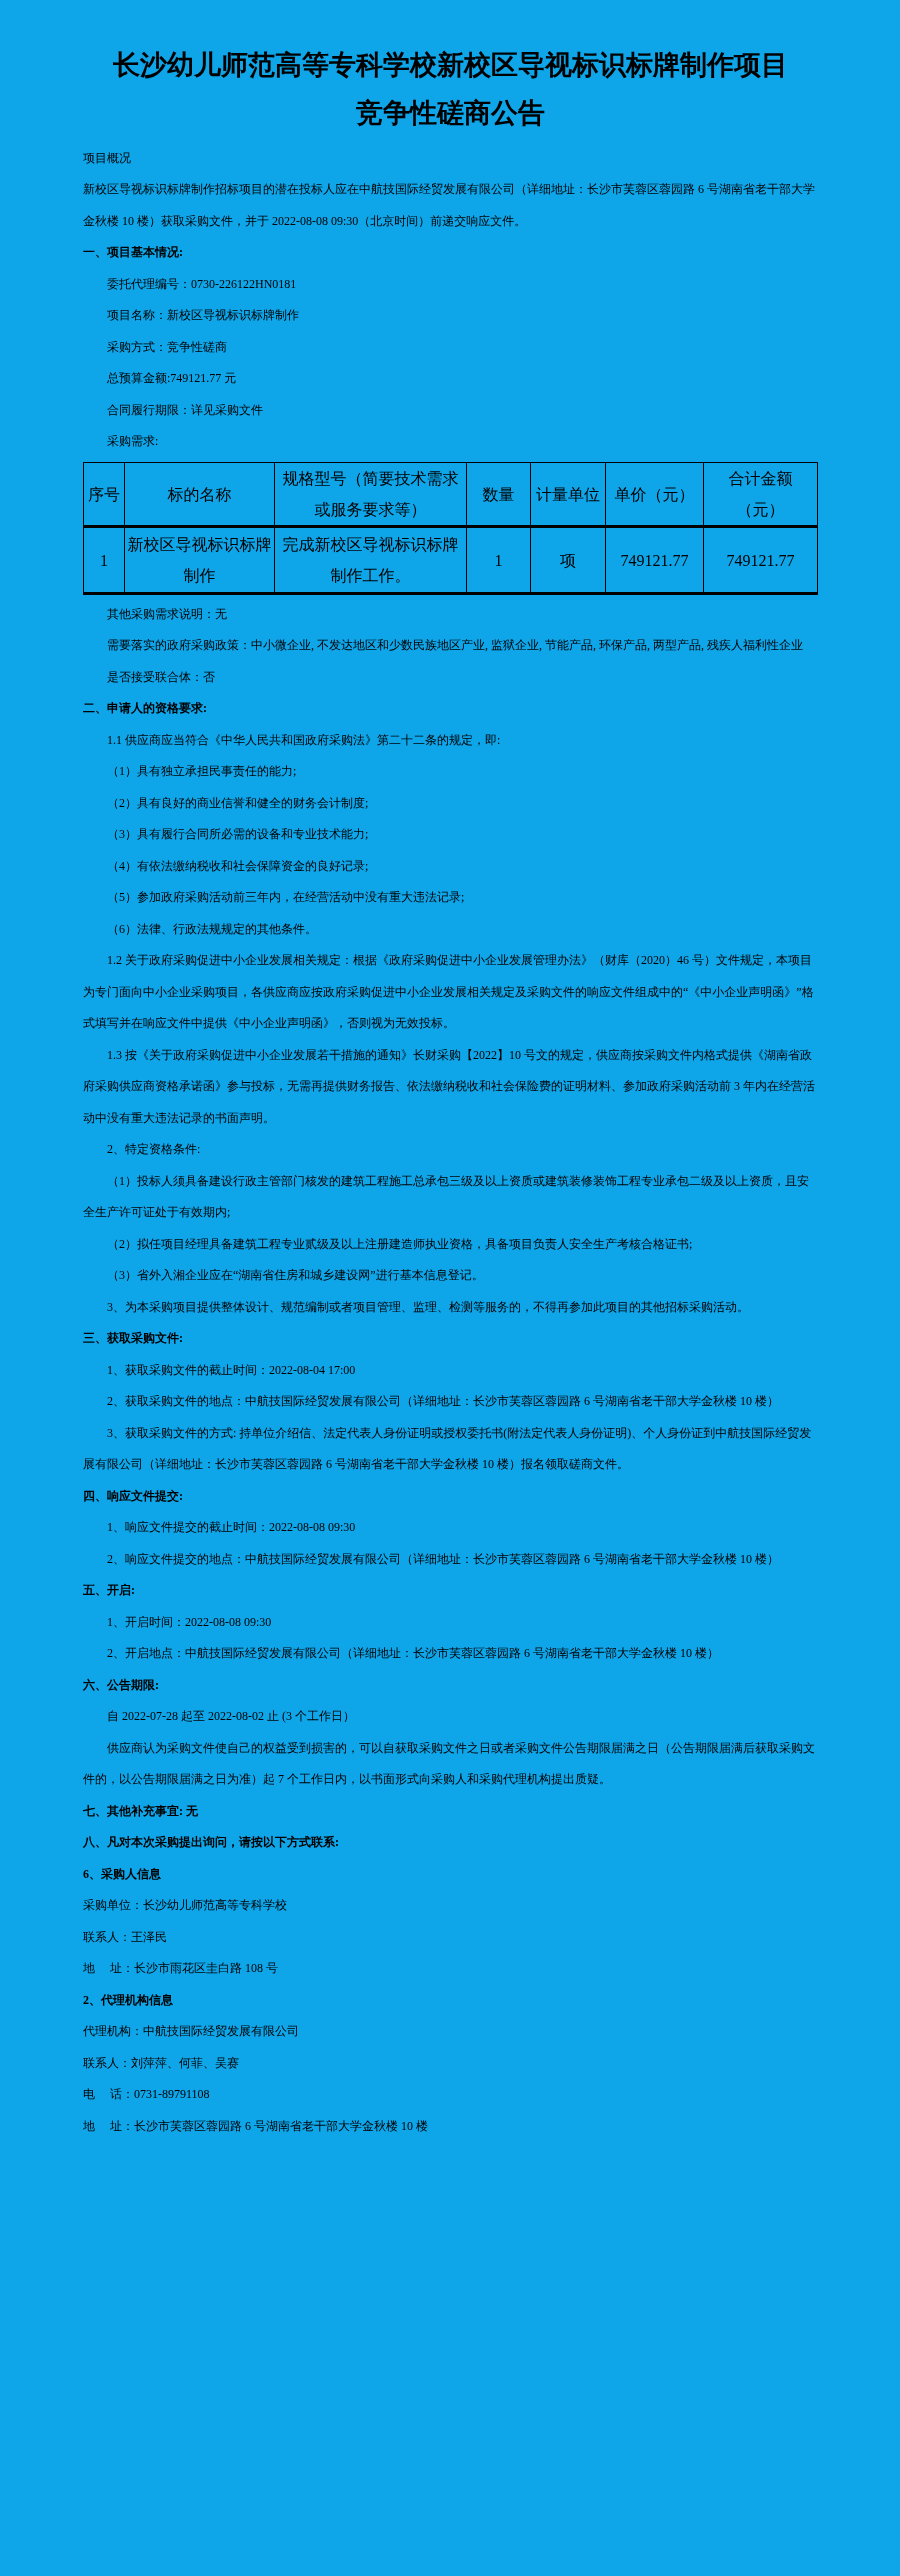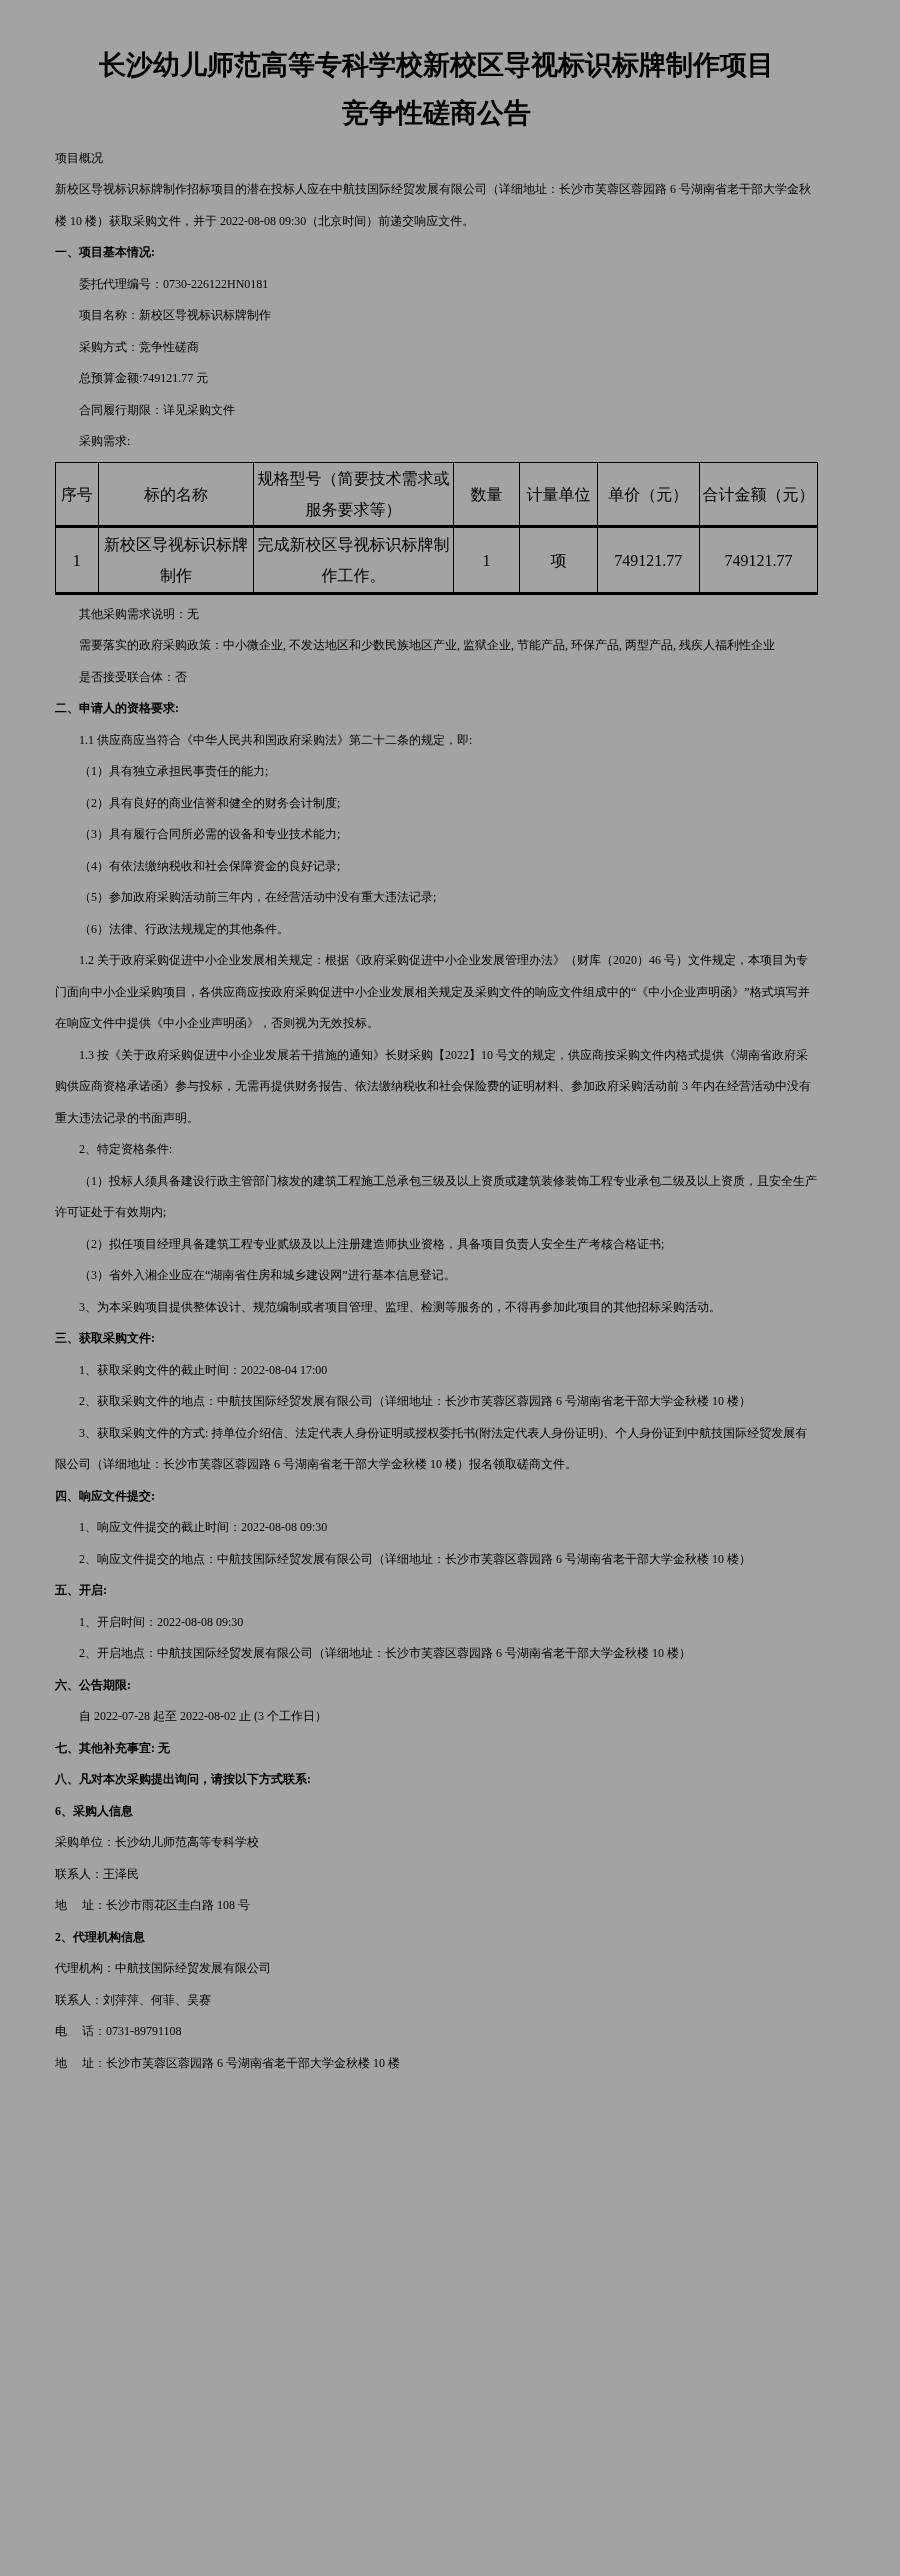--- a/index.html
+++ b/index.html
@@ -10,23 +10,23 @@
   body {
     width: 901px;
     height: 2576px;
     font-family: "Liberation Serif", "DejaVu Serif", serif;
     color: #000000;
   }
   .page {
     box-sizing: border-box;
     width: 901px;
     height: 2576px;
-    padding: 41px 83px 0 55px;
+    padding: 41px 83px 0 83px;
     overflow: hidden;
-    background: #a3a3a3;
+    background: #0ea5e9;
   }
   .title {
     margin: 0 0 5.7px 0;
     text-align: center;
     font-size: 27px;
     font-weight: bold;
     line-height: 48px;
   }
   .title .tline { display: block; }
   .para {
@@ -145,20 +145,21 @@
   <p class="para bold">四、响应文件提交:</p>
   <p class="para indent">1、响应文件提交的截止时间：2022-08-08 09:30</p>
   <p class="para indent">2、响应文件提交的地点：中航技国际经贸发展有限公司（详细地址：长沙市芙蓉区蓉园路 6 号湖南省老干部大学金秋楼 10 楼）</p>
 
   <p class="para bold">五、开启:</p>
   <p class="para indent">1、开启时间：2022-08-08 09:30</p>
   <p class="para indent">2、开启地点：中航技国际经贸发展有限公司（详细地址：长沙市芙蓉区蓉园路 6 号湖南省老干部大学金秋楼 10 楼）</p>
 
   <p class="para bold">六、公告期限:</p>
   <p class="para indent">自 2022-07-28 起至 2022-08-02 止 (3 个工作日）</p>
+  <p class="para indent">供应商认为采购文件使自己的权益受到损害的，可以自获取采购文件之日或者采购文件公告期限届满之日（公告期限届满后获取采购文件的，以公告期限届满之日为准）起 7 个工作日内，以书面形式向采购人和采购代理机构提出质疑。</p>
 
   <p class="para bold">七、其他补充事宜: 无</p>
 
   <p class="para bold">八、凡对本次采购提出询问，请按以下方式联系:</p>
   <p class="para bold">6、采购人信息</p>
   <p class="para">采购单位：长沙幼儿师范高等专科学校</p>
   <p class="para">联系人：王泽民</p>
   <p class="para">地　 址：长沙市雨花区圭白路 108 号</p>
   <p class="para bold">2、代理机构信息</p>
   <p class="para">代理机构：中航技国际经贸发展有限公司</p>

